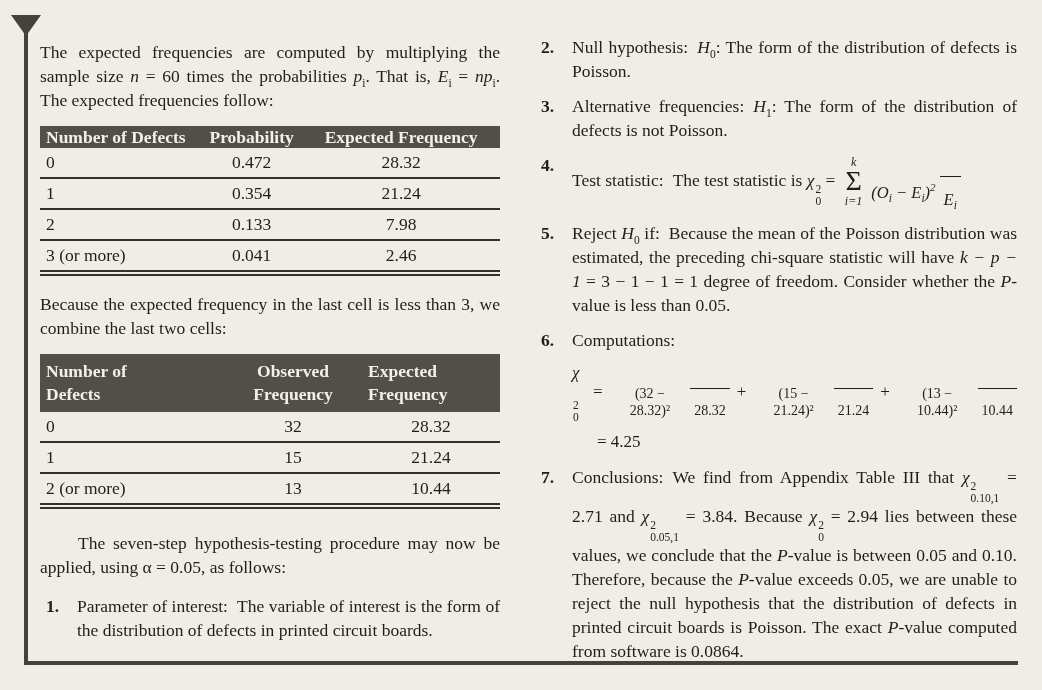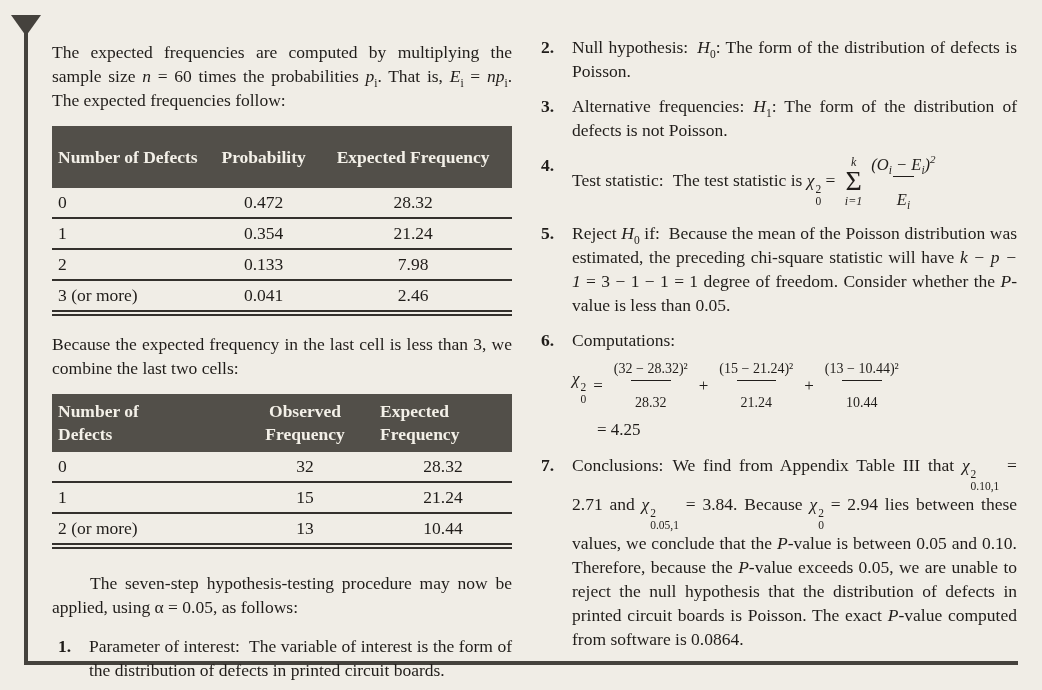--- a/index.html
+++ b/index.html
@@ -4,31 +4,31 @@
 <style>
   html,body { margin:0; padding:0; }
   body {
     width:1042px; height:690px; position:relative; overflow:hidden;
     background:#f0ede6; color:#201d1a;
     font-family:"Liberation Serif", serif;
   }
   .marker-svg { position:absolute; left:0; top:0; }
   .bottom-rule { position:absolute; left:24px; top:661px; width:994px; height:4px; background:#45423d; }
 
-  .col-left  { position:absolute; left:52px;  top:40px; width:460px; }
+  .col-left  { position:absolute; left:40px;  top:40px; width:460px; }
   .col-right { position:absolute; left:541px; top:35px; width:476px; }
 
   .body-text { margin:0; font-size:17.5px; line-height:24px; text-align:justify; }
   .indent-first { text-indent:38px; }
   .mt { margin-top:16px; }
   .it { font-style:italic; }
   sub { font-size:11.5px; line-height:0; }
 
   table { border-collapse:collapse; width:100%; margin-top:14px; font-size:17.5px; }
-  thead th { background:#524f49; color:#f3f0e8; font-weight:bold; padding:20px 6px; line-height:22px; }
+  thead th { background:#524f49; color:#f3f0e8; font-weight:bold; padding:0 6px; line-height:22px; }
   .t2 thead th { padding:6px 6px; line-height:23px;margin-top:24px; }
   td { padding:2px 6px 3px; border-bottom:2.5px solid #34312d; line-height:24px; }
   tbody tr:last-child td { border-bottom:6px double #34312d; }
   .c1 { text-align:left; }
   .c2 { text-align:center; }
   .c3 { text-align:center; }
   th.c3r { text-align:left; padding-right:18px; }
   .t1 .c1 { width:35%; } .t1 .c2 { width:22%; } .t1 .c3 { width:43%; }
   .t2 .c1 { width:40%; } .t2 .c2 { width:30%; } .t2 .c3 { width:30%; }
 
@@ -44,22 +44,22 @@
   .chi { font-style:italic; }
 
   
   .sumstack { display:inline-flex; flex-direction:column; align-items:center;
               vertical-align:middle; line-height:1; margin:0 5px; }
   .sumstack .top { font-size:12px; font-style:italic; }
   .sumstack .sigma { font-size:28px; line-height:0.95; }
   .sumstack .bot { font-size:12px; font-style:italic; }
 
   
-  .frac { display:inline-flex; flex-direction:column; align-items:center;
-          vertical-align:middle; text-align:center; line-height:1.15; }
+  .frac { display:inline-flex; flex-direction:row; align-items:center;
+          vertical-align:middle; text-align:center; line-height:1.15;margin-top:23px; }
   .frac .fnum { padding:0 4px 2px; }
   .frac .fden { border-top:1.6px solid #201d1a; padding:14px 4px 0; }
 
   .step4-line { text-align:left; }
   .formula { margin-top:9px; font-size:17px; }
   .formula-line { display:flex; align-items:center; gap:7px; }
   .formula-line .frac { font-size:14px; }
   .formula-result { margin-top:7px; margin-left:25px; }
 </style>
 </head>

